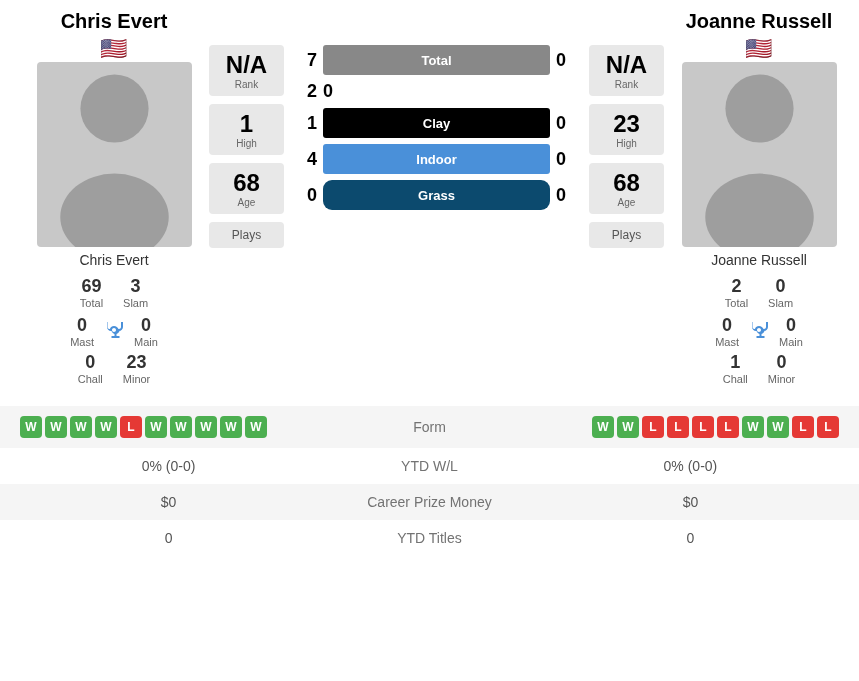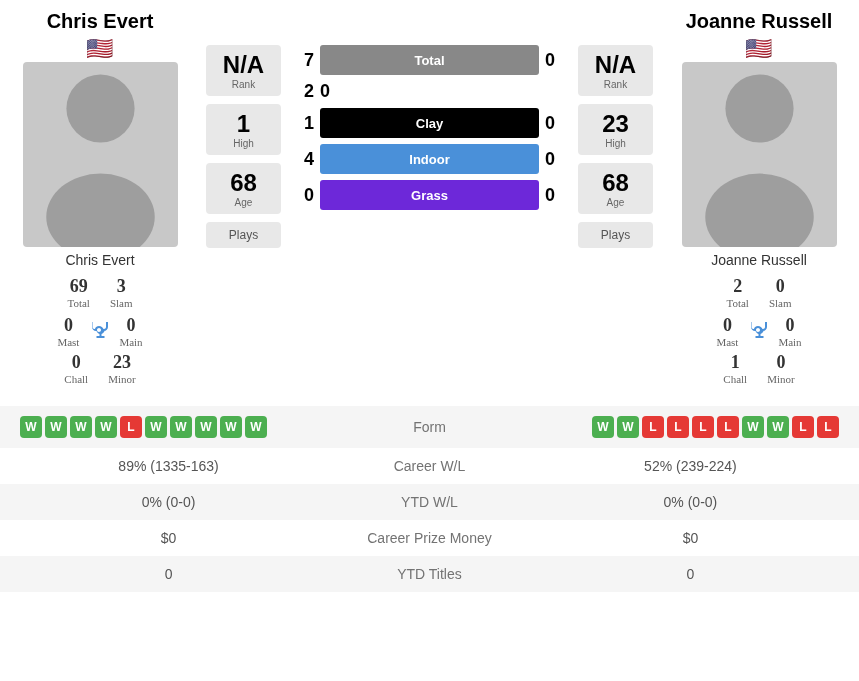--- a/index.html
+++ b/index.html
@@ -61,22 +61,22 @@
       font-weight: bold;
       color: white;
     }
 
     .form-w { background: #4caf50; }
     .form-l { background: #e53935; }
 
     
     .top-section {
       display: flex;
-      padding: 10px 10px 5px 10px;
-      gap: 16px;
+      padding: 10px 10px 5px 24px;
+      gap: 5px;
       align-items: flex-start;
     }
 
     .left-col {
       width: 180px;
       display: flex;
       flex-direction: column;
       align-items: center;
     }
 
@@ -196,21 +196,20 @@
 
     .ds-row {
       display: flex;
       justify-content: center;
       gap: 20px;
       margin-bottom: 6px;
     }
 
     .ds-item {
       text-align: center;
-      font-family: Liberation Serif, serif;
     }
 
     .ds-val {
       font-size: 18px;
       font-weight: bold;
       color: #333;
     }
 
     .ds-lbl {
       font-size: 11px;
@@ -341,21 +340,21 @@
           </div>
           <div class="score-line">
             <div class="snum">4</div>
             <div class="sbadge" style="background:#4a90d9;">
               <span>Indoor</span>
             </div>
             <div class="snum-r">0</div>
           </div>
           <div class="score-line">
             <div class="snum">0</div>
-            <div class="sbadge" style="background:#6d28d9;">
+            <div class="sbadge" style="background:#0c4a6e;border-radius:9px;">
               <span>Grass</span>
             </div>
             <div class="snum-r">0</div>
           </div>
         </div>
 
         <div class="grey-stat-col">
           <div class="gbox">
             <div class="gbox-val">N/A</div>
             <div class="gbox-lbl">Rank</div>
@@ -457,25 +456,20 @@
               <div class="form-badge form-l">L</div>
               <div class="form-badge form-l">L</div>
               <div class="form-badge form-l">L</div>
               <div class="form-badge form-l">L</div>
               <div class="form-badge form-w">W</div>
               <div class="form-badge form-w">W</div>
               <div class="form-badge form-l">L</div>
               <div class="form-badge form-l">L</div>
             </div>
       </td>
-    </tr>
-    <tr>
-      <td class="side-value">89% (1335-163)</td>
-      <td class="center-label">Career W/L</td>
-      <td class="side-value">52% (239-224)</td>
     </tr>
     <tr>
       <td class="side-value">0% (0-0)</td>
       <td class="center-label">YTD W/L</td>
       <td class="side-value">0% (0-0)</td>
     </tr>
     <tr>
       <td class="side-value">$0</td>
       <td class="center-label">Career Prize Money</td>
       <td class="side-value">$0</td>

